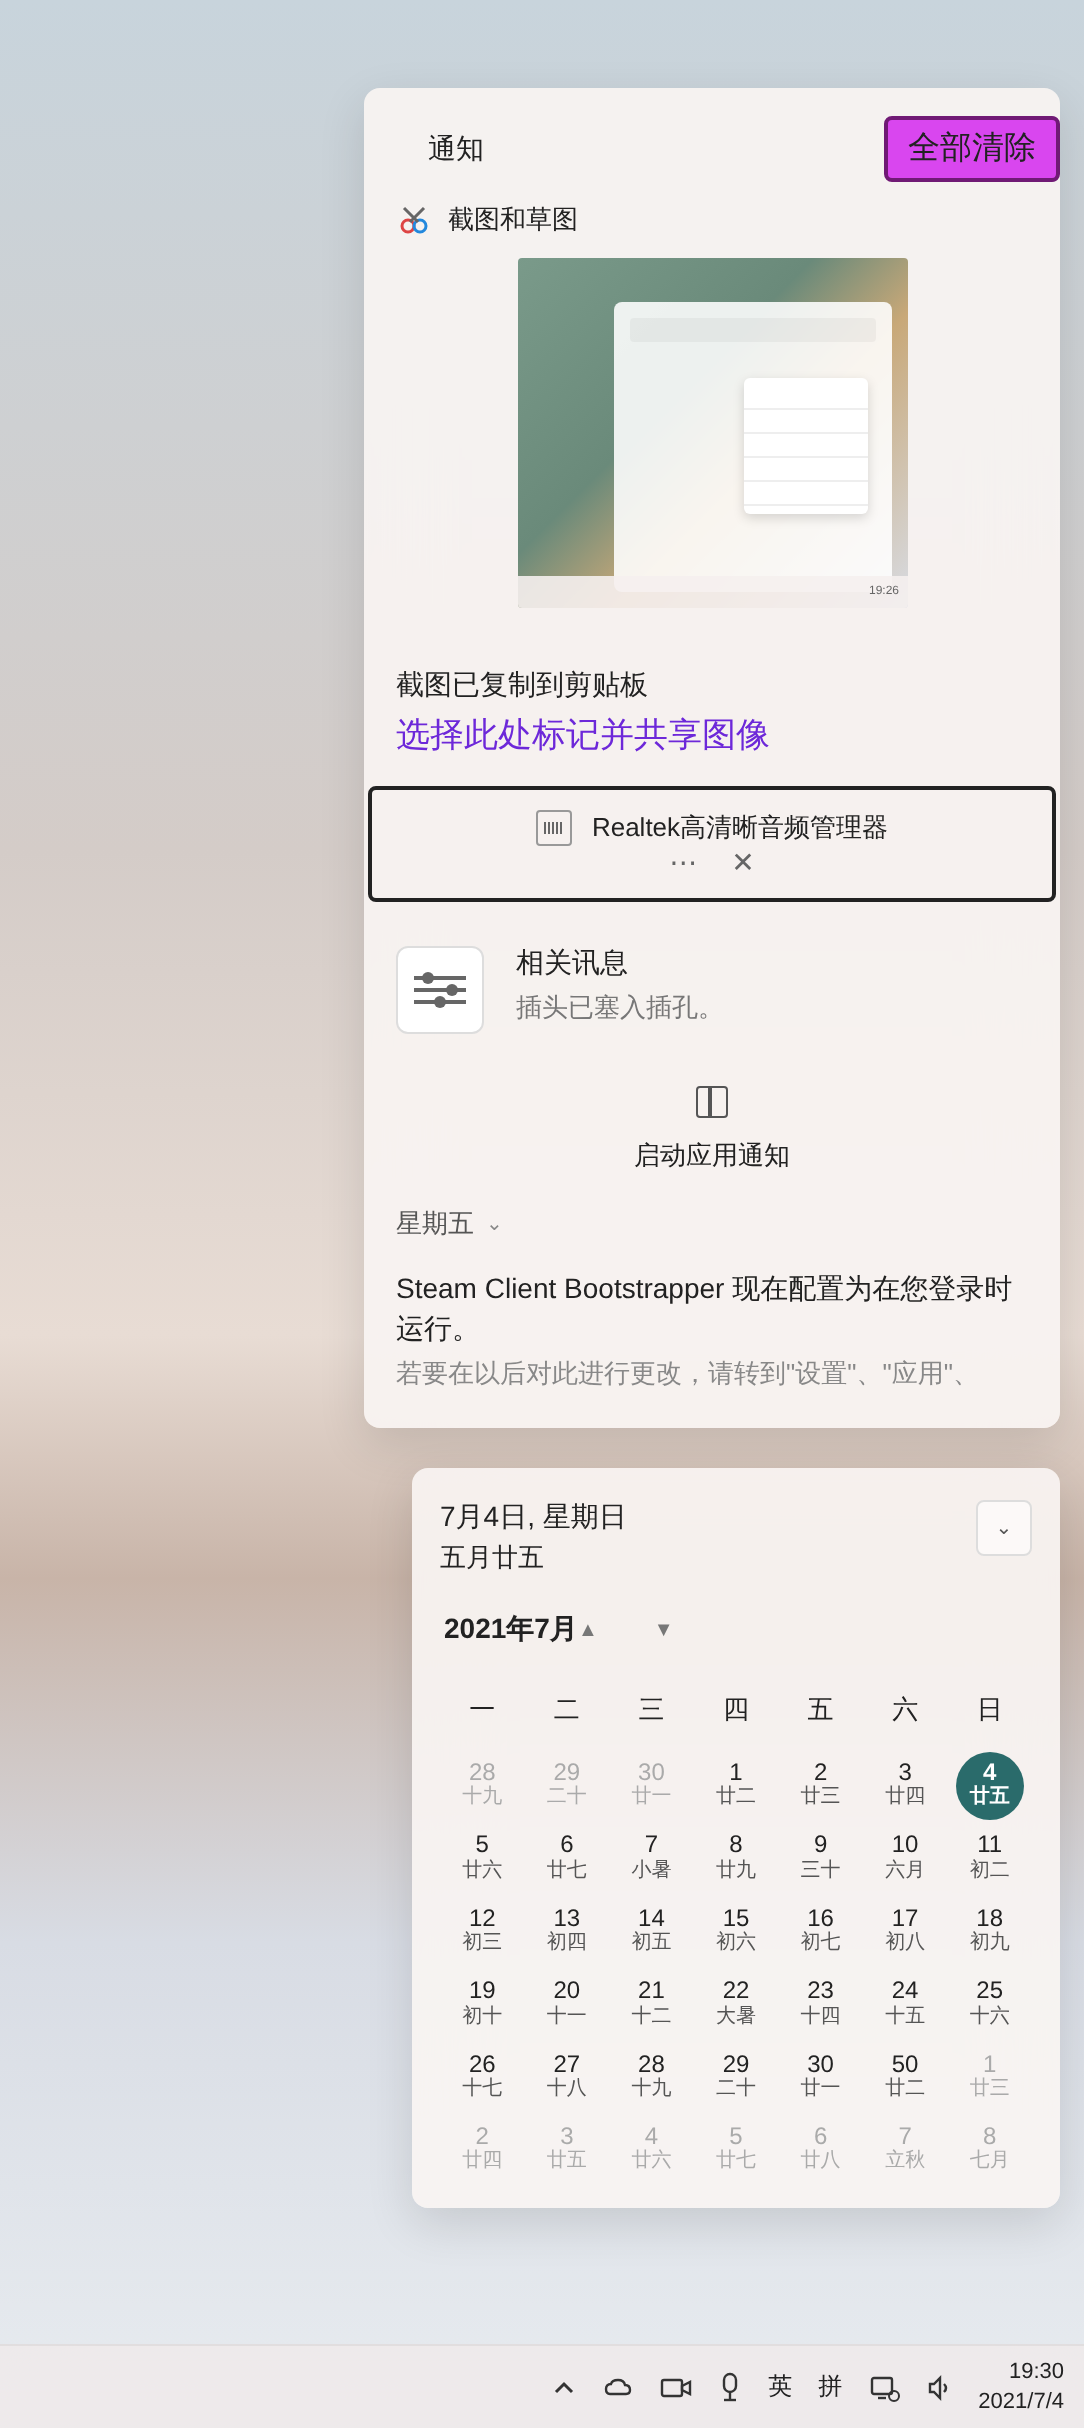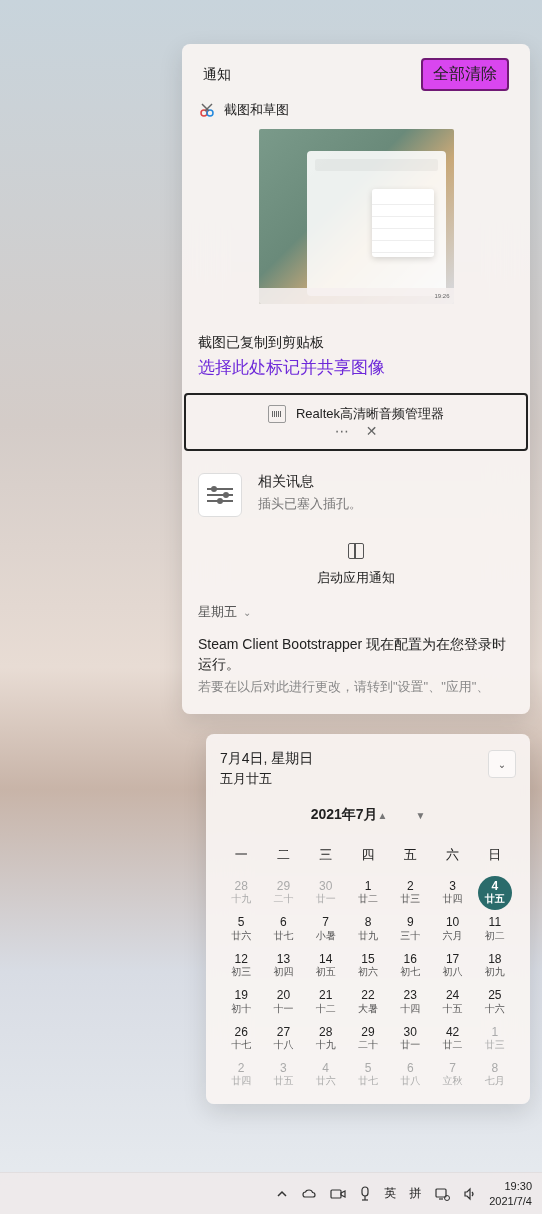--- a/index.html
+++ b/index.html
@@ -2,21 +2,21 @@
 <html><head>
 <meta charset="utf-8">
 <style>
 * { margin: 0; padding: 0; box-sizing: border-box; font-family: "Segoe UI", "Microsoft YaHei", sans-serif; }
 body { width: 542px; height: 1214px; background: linear-gradient(180deg, #c8d4dc 0%, #d4ccc8 35%, #e8dcd4 55%, #c8b4a8 65%, #d8dce4 80%, #e8ecf0 100%); overflow: hidden; position: relative; }
 
 .panel { position: absolute; right: 12px; background: rgba(248, 244, 242, 0.92); backdrop-filter: blur(20px); border-radius: 8px; box-shadow: 0 8px 24px rgba(0,0,0,0.12); }
 
 
 .notif-panel { top: 44px; width: 348px; padding: 0; }
-.notif-header { display: flex; justify-content: space-between; align-items: center; padding: 14px 21px 10px; }
+.notif-header { display: flex; justify-content: space-between; align-items: center; padding: 14px 0 10px; margin-left: 32px; }
 .notif-title { font-size: 14px; color: #222; }
 .clear-btn { background: #d946ef; border: 2px solid #701a75; border-radius: 4px; padding: 4px 10px; font-size: 16px; cursor: pointer; color: #222; }
 
 .notif-card { padding: 0 16px 14px; }
 .app-row { display: flex; align-items: center; gap: 8px; margin-bottom: 10px; }
 .app-icon { width: 18px; height: 18px; display: flex; align-items: center; justify-content: center; }
 .app-name { font-size: 13px; color: #222; }
 
 .thumb { width: 195px; height: 175px; margin: 0 auto 6px; background: linear-gradient(135deg, #7a9a8a 0%, #6a8a7a 40%, #c8a878 60%, #d8dce4 100%); border-radius: 2px; position: relative; overflow: hidden; }
 .thumb-window { position: absolute; top: 22px; left: 48px; right: 8px; bottom: 8px; background: rgba(255,255,255,0.88); border-radius: 4px; }
@@ -59,21 +59,21 @@
 .steam-text .line1 { font-size: 14px; color: #222; margin-bottom: 4px; line-height: 1.4; }
 .steam-text .line2 { font-size: 13px; color: #888; line-height: 1.4; }
 
 
 .cal-panel { top: 734px; width: 324px; padding: 16px 14px 12px; }
 .cal-header { display: flex; justify-content: space-between; align-items: flex-start; margin-bottom: 18px; }
 .cal-date-main { font-size: 14px; color: #222; margin-bottom: 2px; }
 .cal-date-sub { font-size: 13px; color: #222; }
 .collapse-btn { width: 28px; height: 28px; border: 1px solid #ddd; border-radius: 4px; background: rgba(255,255,255,0.6); display: flex; align-items: center; justify-content: center; cursor: pointer; font-size: 10px; color: #555; }
 
-.cal-nav { display: flex; justify-content: center; align-items: center; margin-bottom: 14px; padding: 0 2px;}
+.cal-nav { display: flex; justify-content: flex-start; align-items: center; margin-bottom: 14px; padding: 0 2px;}
 .cal-month { font-size: 14px; font-weight: 600; color: #222; cursor:pointer; }
 .cal-arrows { display: flex; gap: 28px; font-size: 10px; color: #777; }
 .cal-arrows span { cursor: pointer; }
 
 .cal-grid { display: grid; grid-template-columns: repeat(7, 1fr); gap: 0; }
 .cal-dow { text-align: center; font-size: 13px; color: #222; padding: 8px 0 10px; font-weight:500;}
 .cal-cell { text-align: center; padding: 5px 0; cursor: pointer; position: relative; }
 .cal-day { font-size: 12px; color: #222; line-height: 1.2; }
 .cal-lunar { font-size: 10px; color: #555; line-height: 1.2; }
 .cal-cell.dim .cal-day, .cal-cell.dim .cal-lunar { color: #aaa; }
@@ -320,21 +320,21 @@
       </div>
       <div class="cal-cell">
         <div class="cal-day">29</div>
         <div class="cal-lunar">二十</div>
       </div>
       <div class="cal-cell">
         <div class="cal-day">30</div>
         <div class="cal-lunar">廿一</div>
       </div>
       <div class="cal-cell">
-        <div class="cal-day">42</div>
+        <div class="cal-day">50</div>
         <div class="cal-lunar">廿二</div>
       </div>
       <div class="cal-cell dim">
         <div class="cal-day">1</div>
         <div class="cal-lunar">廿三</div>
       </div>
       <div class="cal-cell dim">
         <div class="cal-day">2</div>
         <div class="cal-lunar">廿四</div>
       </div>

